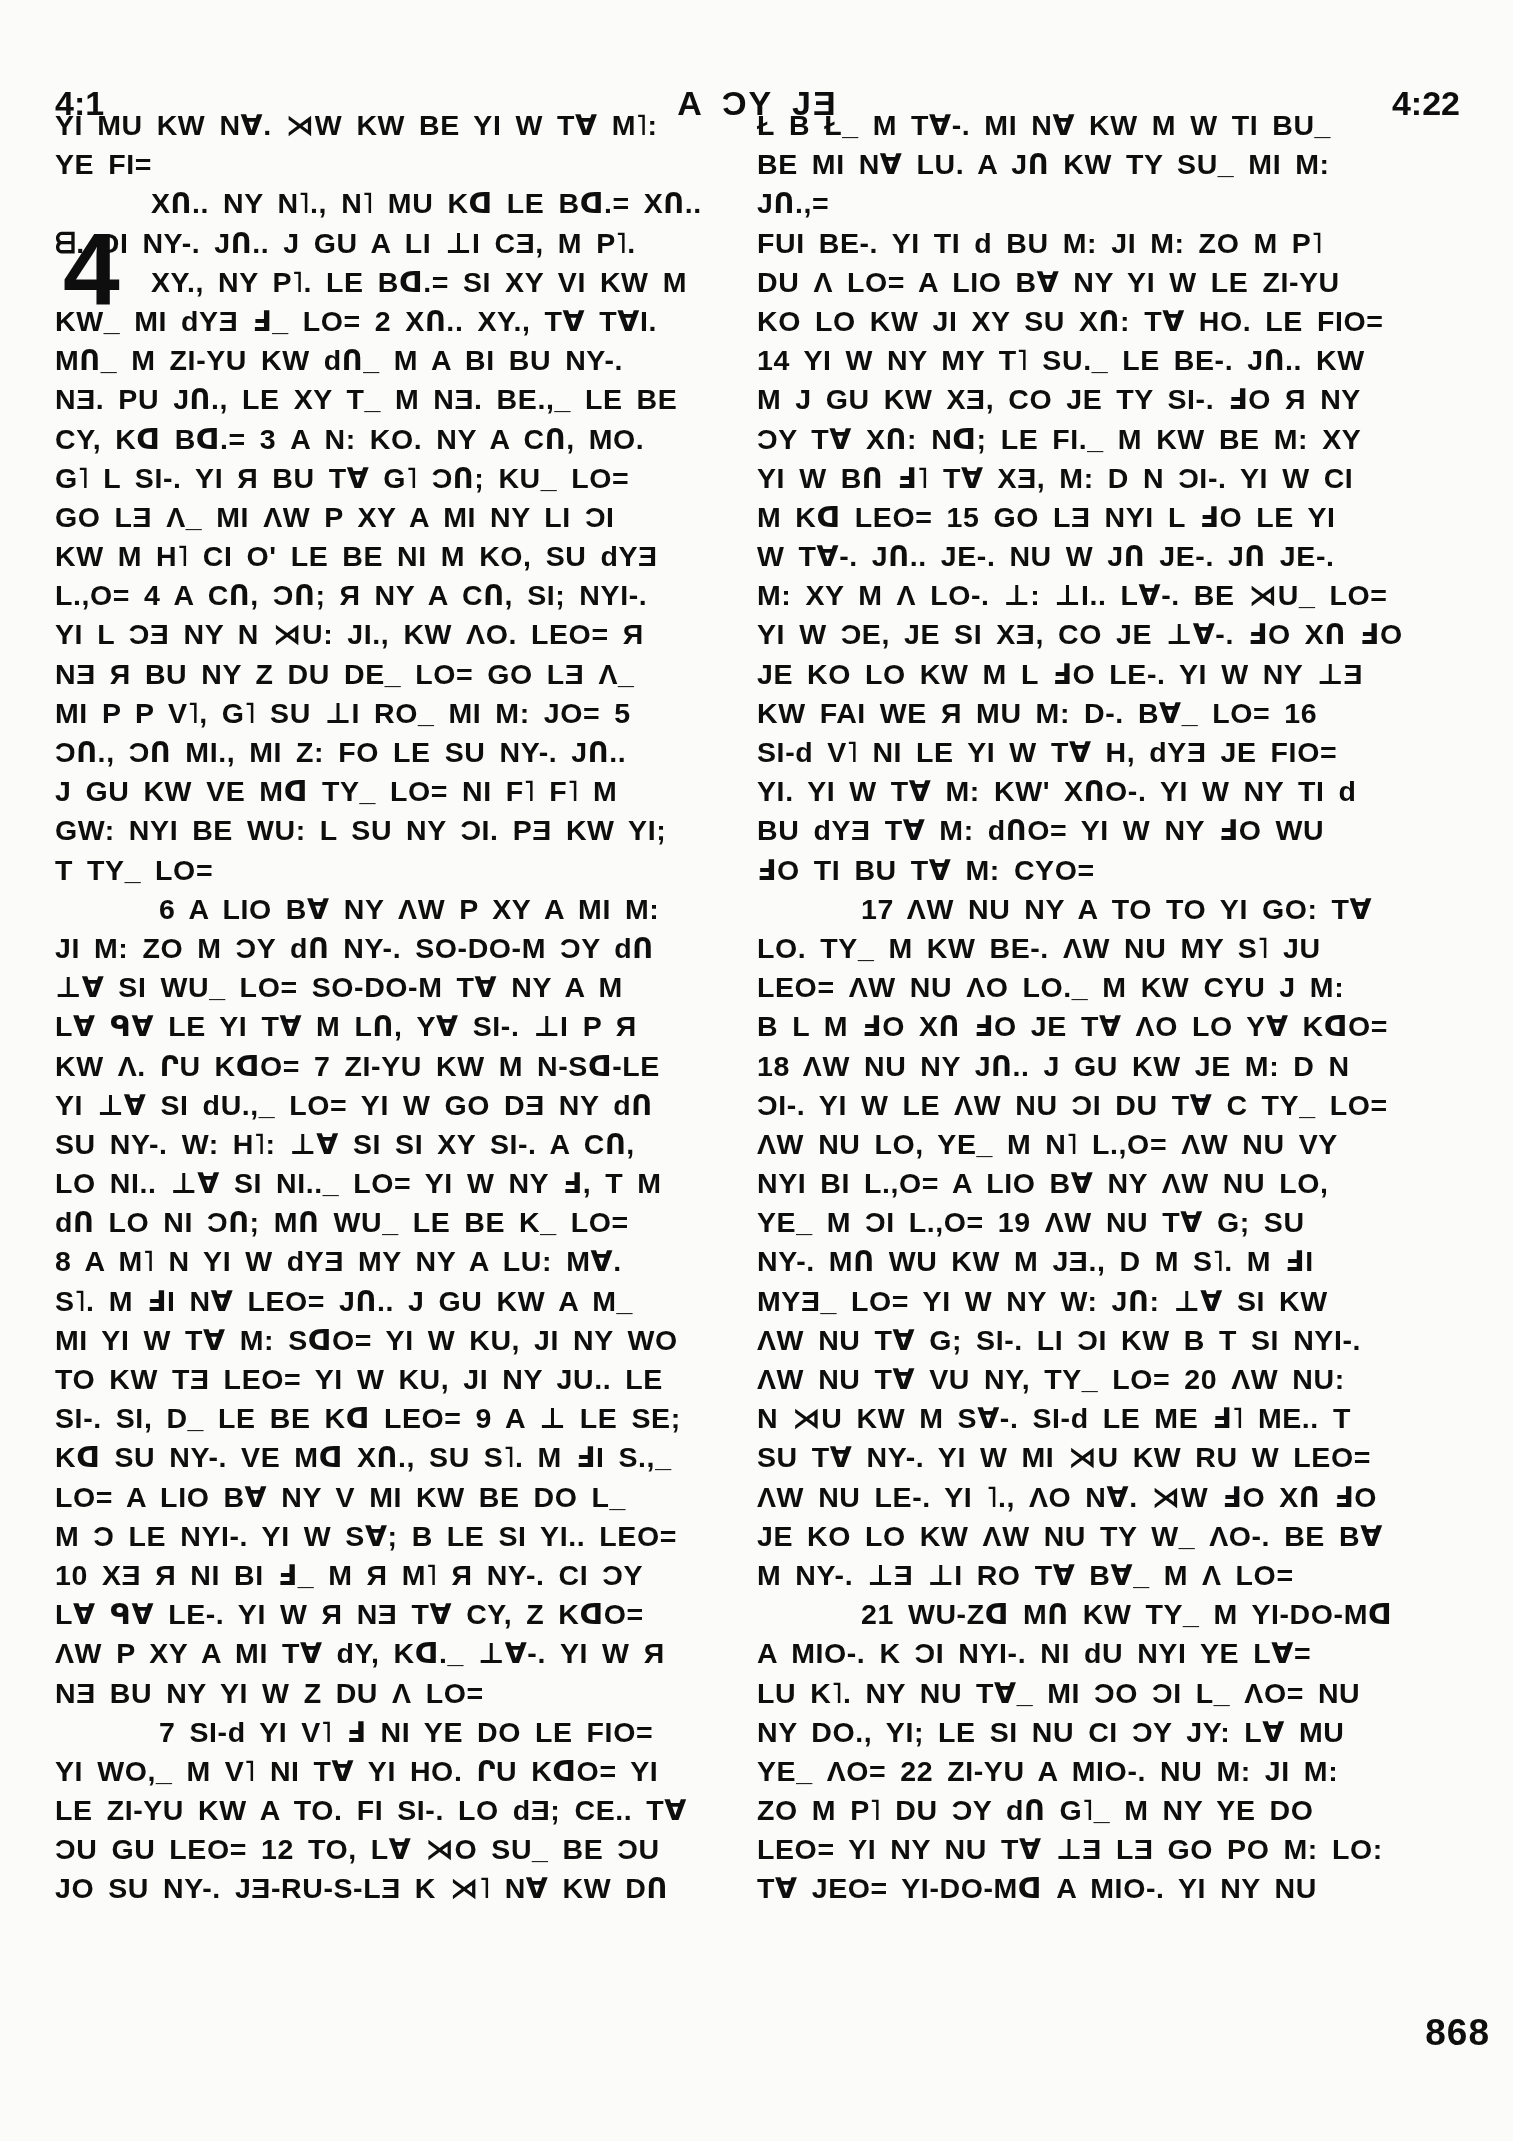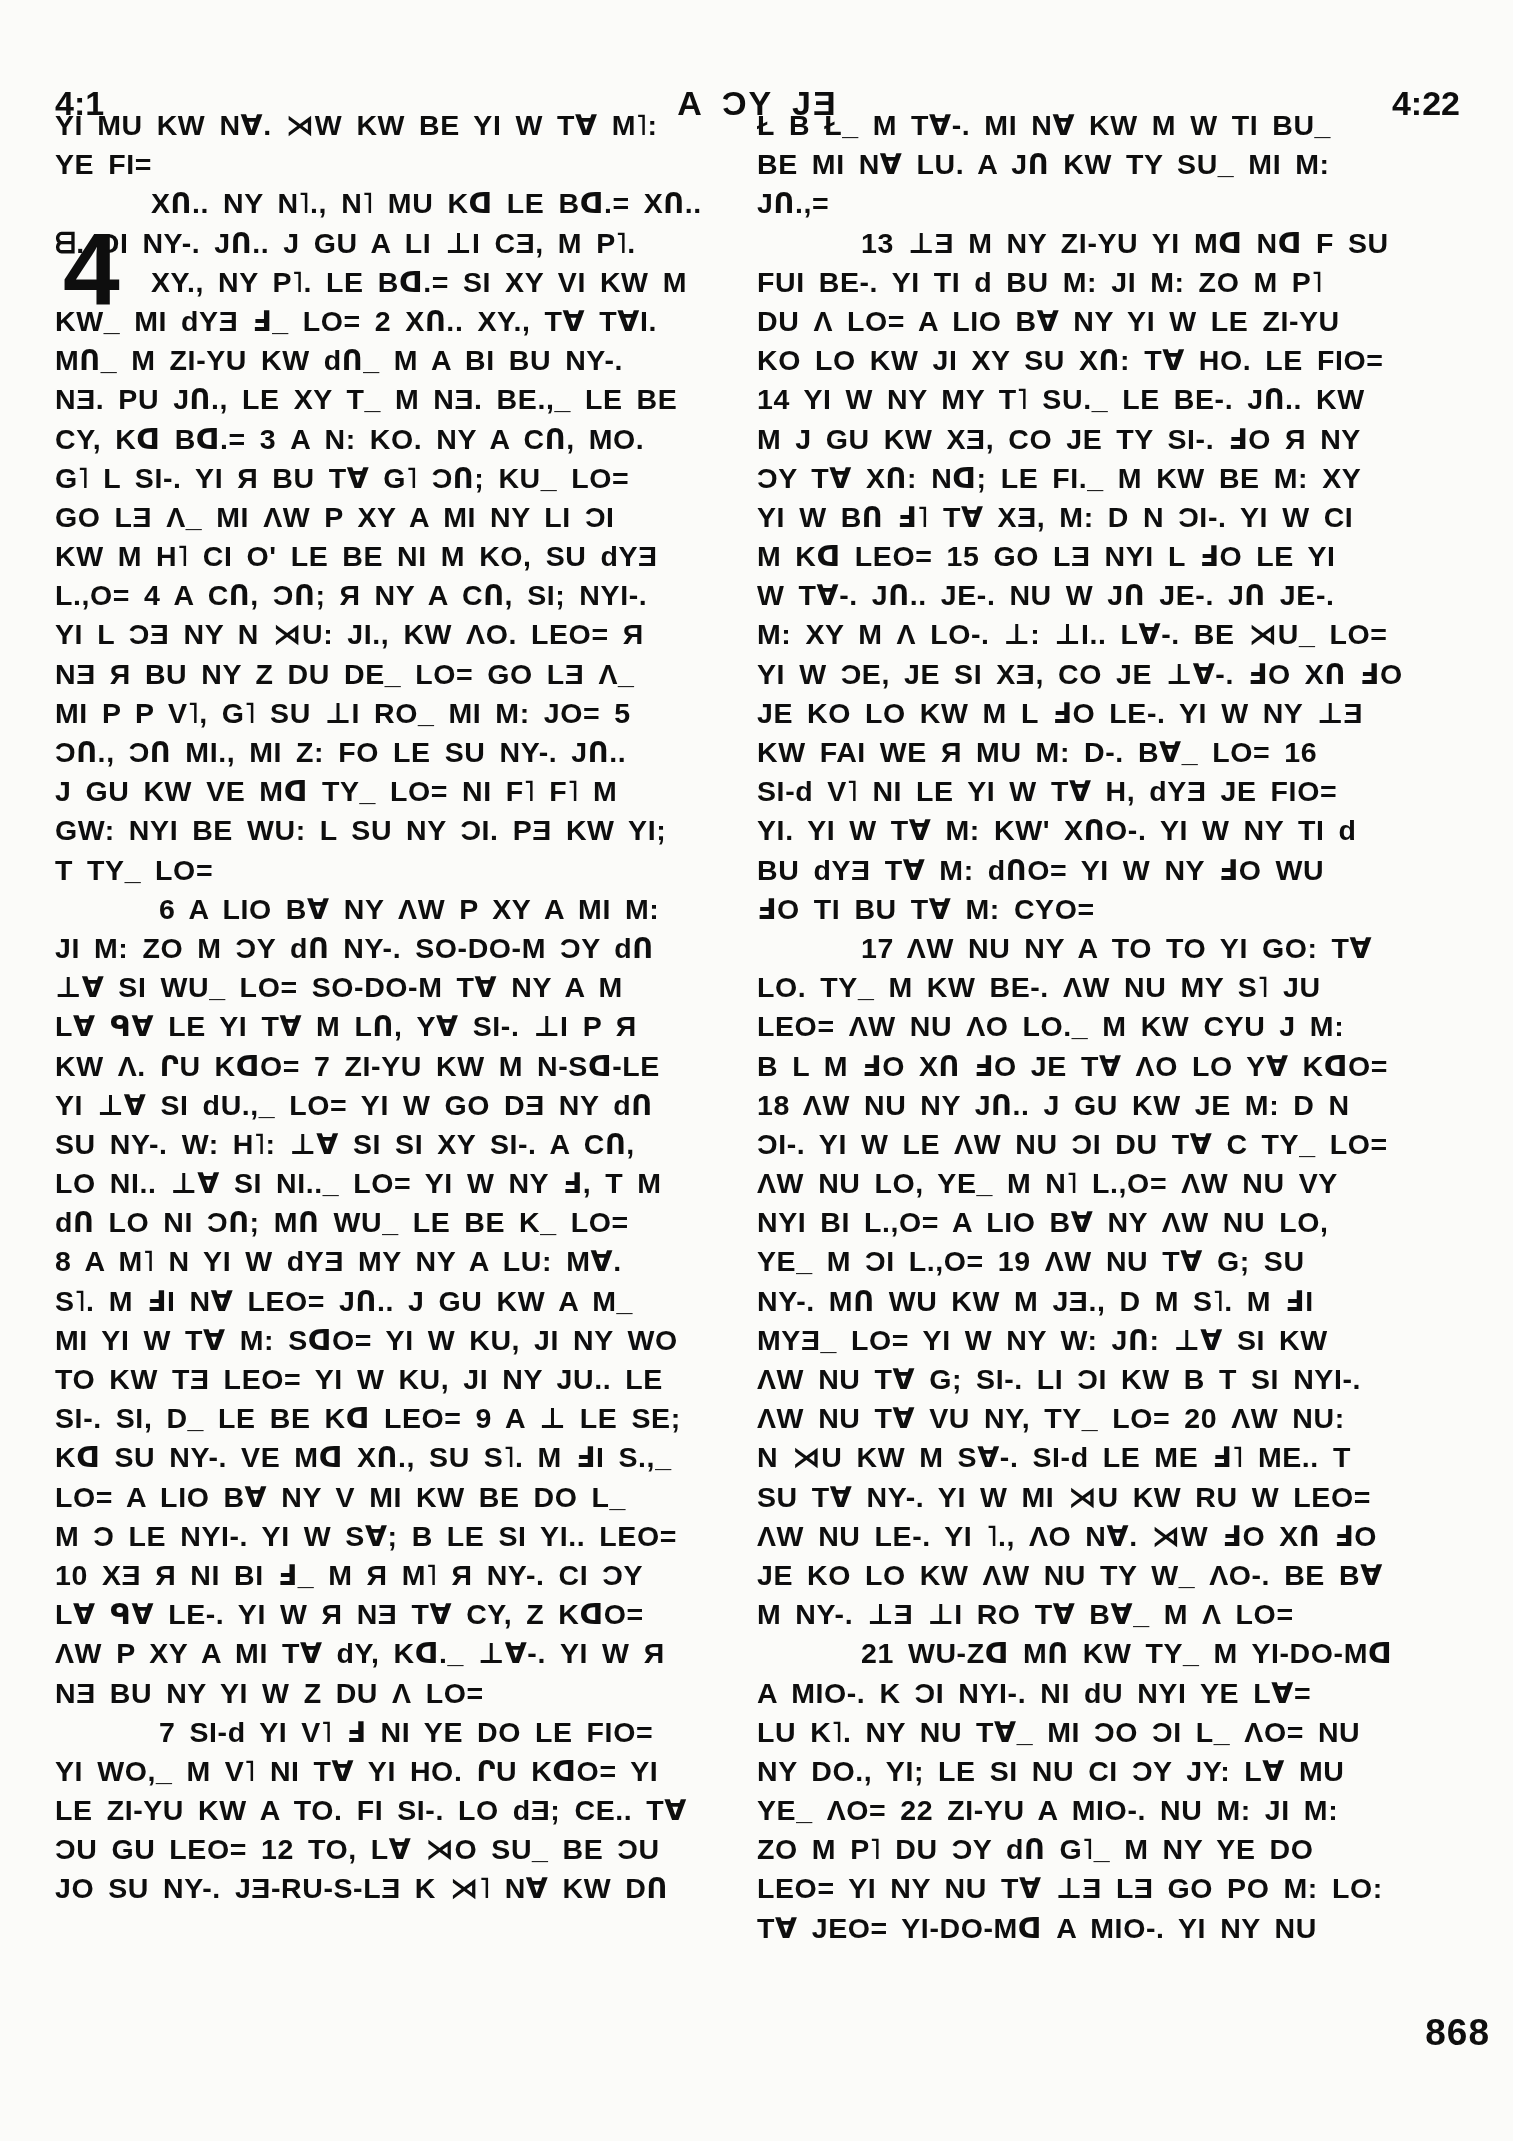--- a/index.html
+++ b/index.html
@@ -88,21 +88,20 @@
         <div class="ln">ƆU GU LEO= 12 TO, L∀ ⋊O SU_ BE ƆU</div>
         <div class="ln">JO SU NY-. JƎ-RU-S-LƎ K ⋊˥ N∀ KW DՈ</div>
       </div>
   </div>
 
   <div class="col right">
     <div id="right-lines">
         <div class="ln">Ł B Ł_ M T∀-. MI N∀ KW M W TI BU_</div>
         <div class="ln">BE MI N∀ LU. A JՈ KW TY SU_ MI M:</div>
         <div class="ln">JՈ.,=</div>
-        <div class="ln i">13 ⊥Ǝ M NY ZI-YU YI Mᗡ Nᗡ F SU</div>
         <div class="ln">FUI BE-. YI TI d BU M: JI M: ZO M P˥</div>
         <div class="ln">DU Λ LO= A LIO B∀ NY YI W LE ZI-YU</div>
         <div class="ln">KO LO KW JI XY SU XՈ: T∀ HO. LE FIO=</div>
         <div class="ln">14 YI W NY MY T˥ SU._ LE BE-. JՈ.. KW</div>
         <div class="ln">M J GU KW XƎ, CO JE TY SI-. ℲO Я NY</div>
         <div class="ln">ƆY T∀ XՈ: Nᗡ; LE FI._ M KW BE M: XY</div>
         <div class="ln">YI W BՈ Ⅎ˥ T∀ XƎ, M: D N ƆI-. YI W CI</div>
         <div class="ln">M Kᗡ LEO= 15 GO LƎ NYI L ℲO LE YI</div>
         <div class="ln">W T∀-. JՈ.. JE-. NU W JՈ JE-. JՈ JE-.</div>
         <div class="ln">M: XY M Λ LO-. ⊥: ⊥I.. L∀-. BE ⋊U_ LO=</div>

